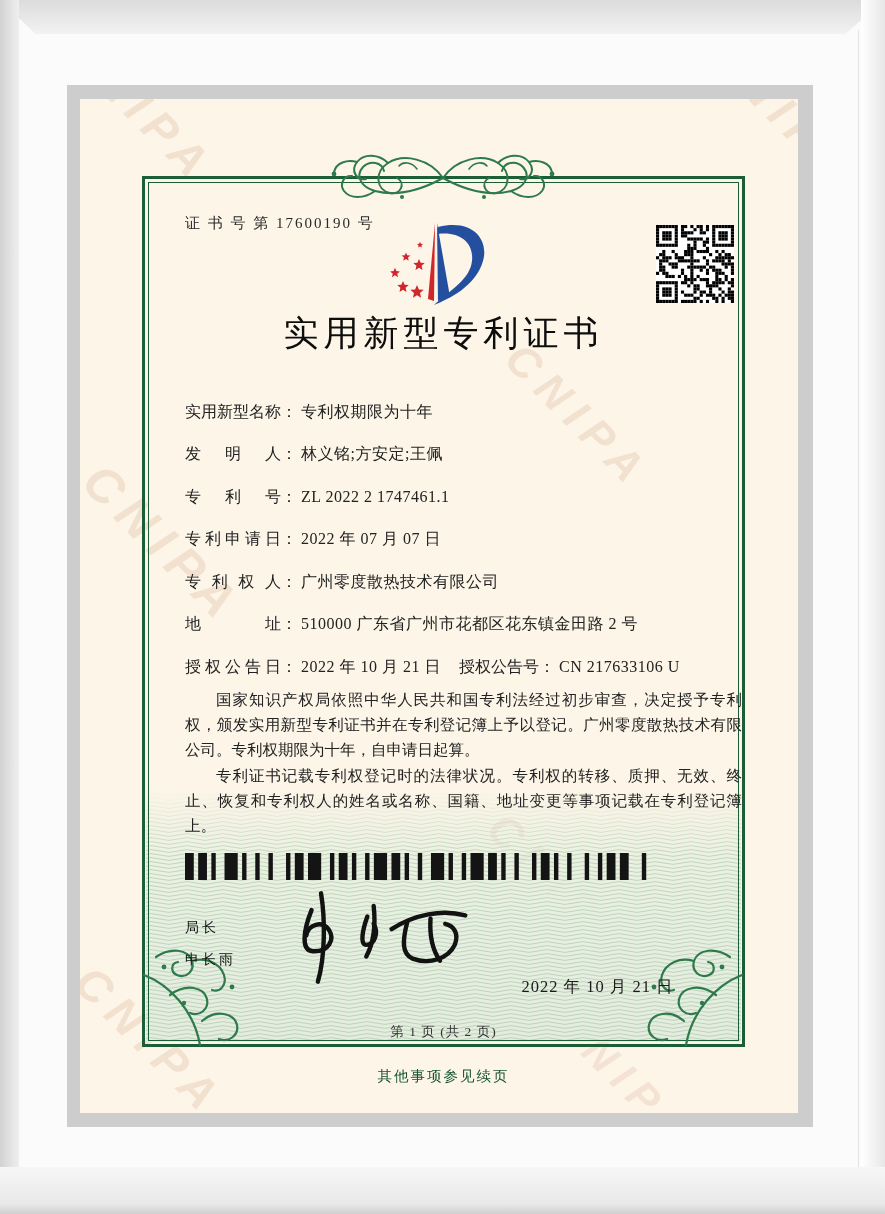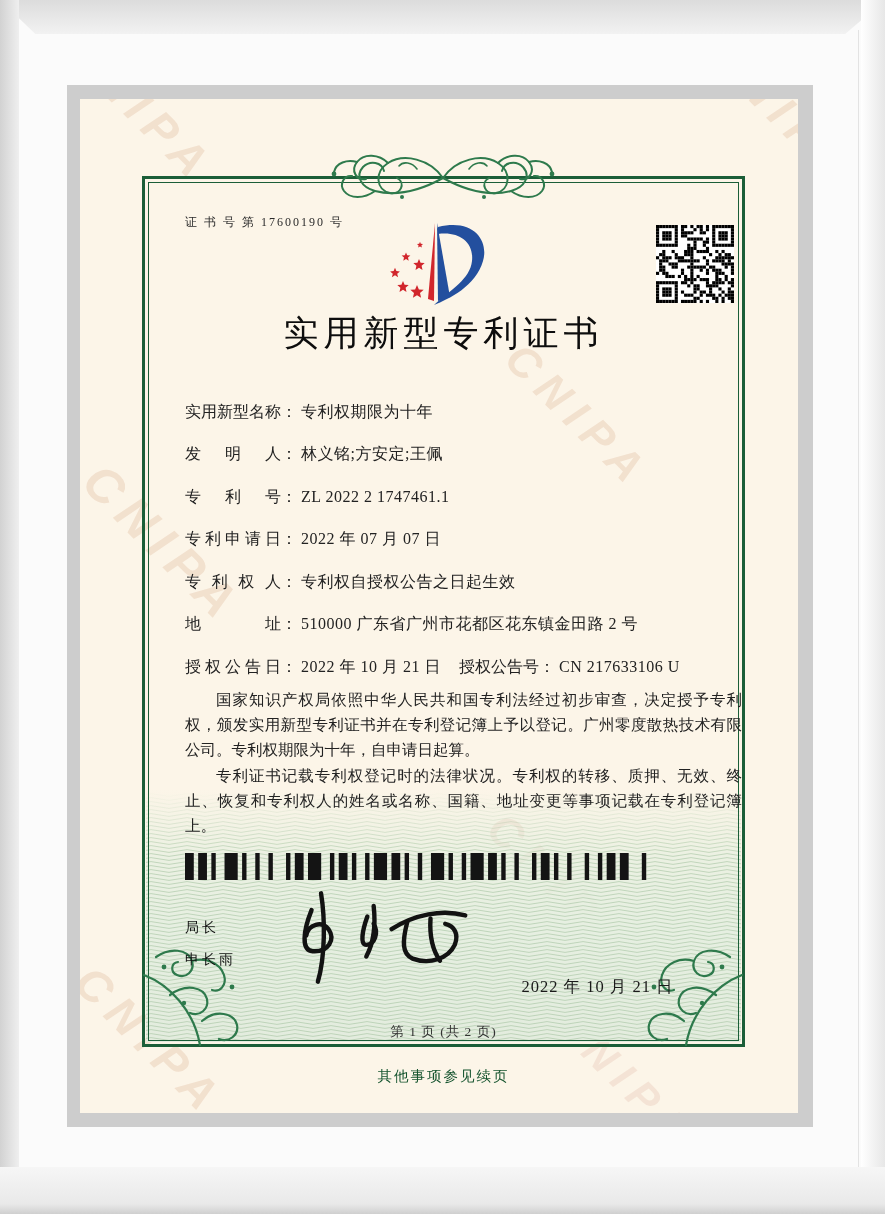--- a/index.html
+++ b/index.html
@@ -41,21 +41,21 @@
   .guilloche svg{position:absolute;left:0;top:0;}
 
   
   .gframe{position:absolute;left:62px;top:77px;width:603px;height:871px;
     border:3px solid var(--frame_green);}
   .gframe::after{content:"";position:absolute;inset:3px;border:1px solid var(--frame_green);}
 
   .ornament{position:absolute;pointer-events:none;}
 
   
-  .cert-no{position:absolute;left:105px;top:115px;font-size:12px;letter-spacing:2px;color:#2a2a2a;}
+  .cert-no{position:absolute;left:105px;top:115px;font-size:15px;letter-spacing:2px;color:#2a2a2a;}
   .logo{position:absolute;left:298px;top:112px;}
   .qr{position:absolute;left:576px;top:126px;}
   .title{position:absolute;left:62px;top:211px;width:603px;text-align:center;
     font-size:35px;font-weight:normal;letter-spacing:5px;color:#0d0d0d;}
 
   .frow{position:absolute;left:105px;font-size:16px;white-space:nowrap;color:#222;}
   .flabel{display:inline-block;width:96px;text-align:justify;text-align-last:justify;vertical-align:top;}
   .fcolon{display:inline-block;margin:0 4px 0 0;}
   .fvalue{letter-spacing:.5px;}
   .fv-fixed{display:inline-block;width:158px;}
@@ -532,21 +532,21 @@
   <div class="frow" style="top:345px">
     <span class="flabel">发明人</span><span class="fcolon">：</span><span class="fvalue">林义铭;方安定;王佩</span>
   </div>
   <div class="frow" style="top:388px">
     <span class="flabel">专利号</span><span class="fcolon">：</span><span class="fvalue">ZL 2022 2 1747461.1</span>
   </div>
   <div class="frow" style="top:430px">
     <span class="flabel">专利申请日</span><span class="fcolon">：</span><span class="fvalue">2022 年 07 月 07 日</span>
   </div>
   <div class="frow" style="top:473px">
-    <span class="flabel">专利权人</span><span class="fcolon">：</span><span class="fvalue">专利权自授权公告之日起生效</span>
+    <span class="flabel">专利权人</span><span class="fcolon">：</span><span class="fvalue">广州零度散热技术有限公司</span>
   </div>
   <div class="frow" style="top:515px">
     <span class="flabel">地址</span><span class="fcolon">：</span><span class="fvalue">510000 广东省广州市花都区花东镇金田路 2 号</span>
   </div>
   <div class="frow" style="top:558px">
     <span class="flabel">授权公告日</span><span class="fcolon">：</span><span class="fvalue fv-fixed">2022 年 10 月 21 日</span><span class="flabel2">授权公告号</span><span class="fcolon">：</span><span class="fvalue">CN 217633106 U</span>
   </div>
 
   <div class="paras">
     <p>国家知识产权局依照中华人民共和国专利法经过初步审查，决定授予专利权，颁发实用新型专利证书并在专利登记簿上予以登记。广州零度散热技术有限公司。专利权期限为十年，自申请日起算。</p>

